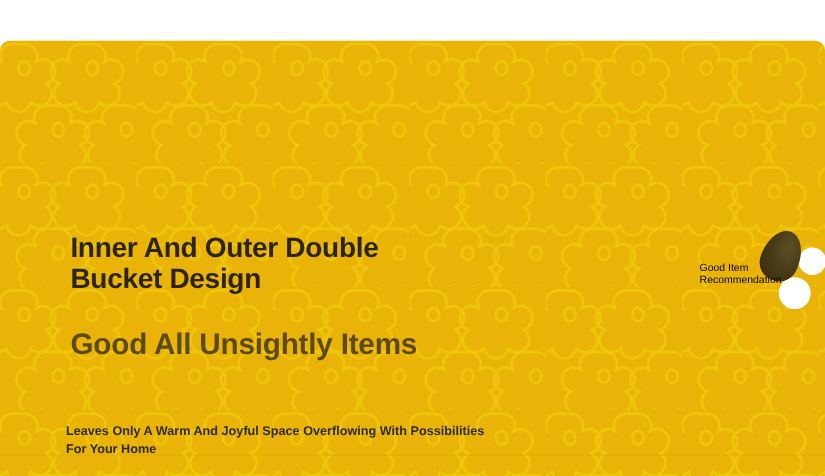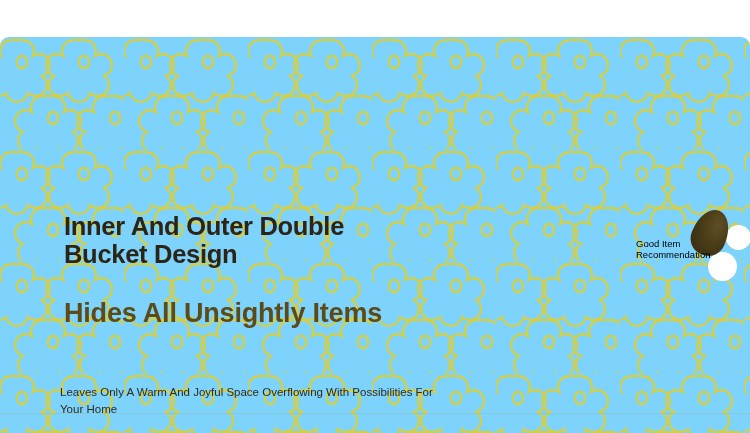--- a/index.html
+++ b/index.html
@@ -16,21 +16,21 @@
     -webkit-font-smoothing: antialiased;
   }
 
   
   #promo-panel {
     position: absolute;
     left: 0;
     top: 37px;
     width: 750px;
     height: 396px;
-    background: #7dd3fc;
+    background: #eab308;
     border-top-left-radius: 9px;
     border-top-right-radius: 9px;
     overflow: hidden;
   }
 
   
   #flower-pattern {
     position: absolute;
     left: 0;
     top: 0;
@@ -77,21 +77,21 @@
     white-space: nowrap;
   }
 
   #supporting-text {
     position: absolute;
     left: 60px;
     top: 347px;
     margin: 0;
     width: 390px;
     font-size: 11.5px;
-    font-weight: normal;
+    font-weight: bold;
     line-height: 1.45;
     color: #2e2a1d;
   }
 
   
   #recommendation-badge {
     position: absolute;
     left: 588px;
     top: 168px;
     width: 120px;
@@ -170,21 +170,21 @@
       </pattern>
     </defs>
     <rect x="-10" y="-14" width="780" height="430" fill="url(#blossom-tile)"></rect>
   </svg>
 
   <div id="panel-divider"></div>
 
   <h1 id="headline">Inner And Outer Double
 Bucket Design</h1>
 
-  <h2 id="subheadline">Hides All Unsightly Items</h2>
+  <h2 id="subheadline">Good All Unsightly Items</h2>
 
   <p id="supporting-text">Leaves Only A Warm And Joyful Space Overflowing With Possibilities For Your Home</p>
 
   <div id="recommendation-badge">
     <div class="badge-circle" id="badge-circle-top"></div>
     <div class="badge-circle" id="badge-circle-bottom"></div>
     <div id="badge-teardrop"></div>
     <p id="badge-label">Good Item
 Recommendation</p>
   </div>

